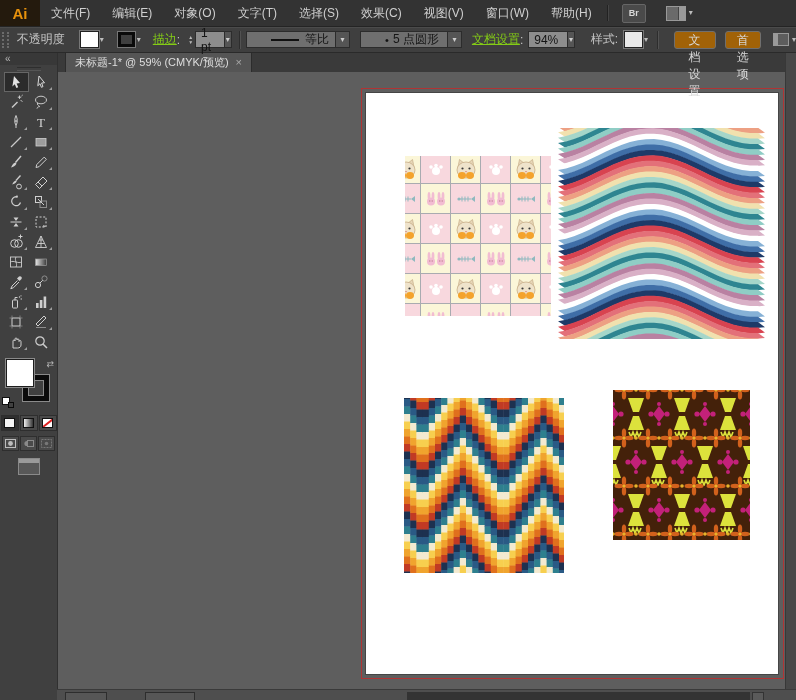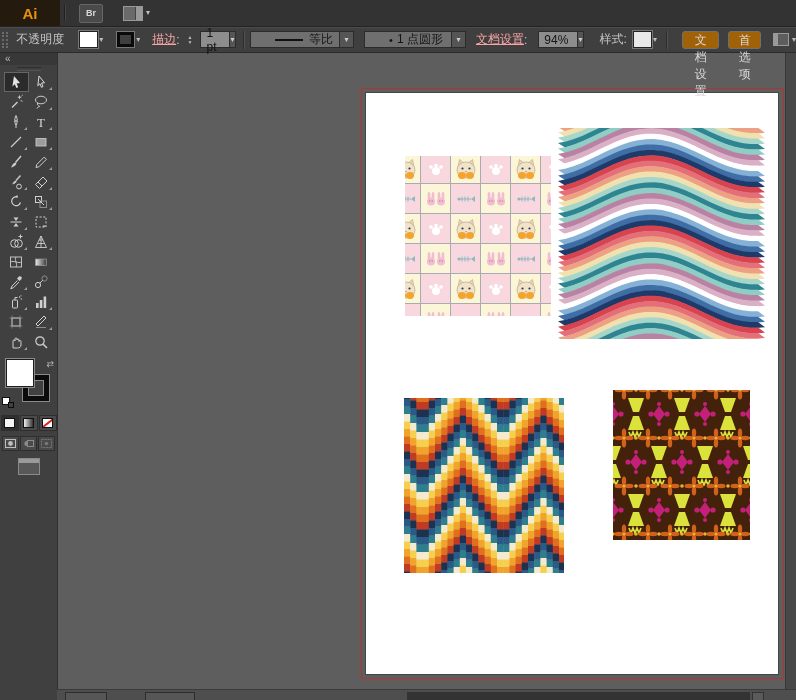--- a/index.html
+++ b/index.html
@@ -1,43 +1,43 @@
 <!DOCTYPE html>
 <html><head>
 <meta charset="utf-8">
 <style>
   html,body{margin:0;padding:0;background:#5e5e5e;font-family:"Liberation Sans",sans-serif;}
   .app{position:relative;width:796px;height:700px;overflow:hidden;background:#5e5e5e;user-select:none;}
 
   
   .menubar{position:absolute;top:0;left:0;right:0;height:26px;background:#333333;border-bottom:1px solid #242424;display:flex;align-items:center;color:#cfcfcf;font-size:12px;z-index:30;}
-  .logo{width:60px;height:26px;background:#241a0d;color:#e8920c;font-weight:bold;font-size:15px;display:flex;align-items:center;justify-content:center;}
+  .logo{width:40px;height:26px;background:#241a0d;color:#e8920c;font-weight:bold;font-size:15px;display:flex;align-items:center;justify-content:center;}
   .menu-items{display:flex;align-items:center;}
   .menu-item{padding:0 11px;line-height:26px;cursor:default;}
   .mb-sep{width:1px;height:16px;background:#222;margin:0 8px 0 4px;box-shadow:1px 0 0 #454545;}
   .mb-icon{width:22px;height:17px;border:1px solid #666;border-radius:2px;background:#4a4a4a;color:#d8d8d8;font-size:9px;font-weight:bold;display:flex;align-items:center;justify-content:center;margin-left:6px;}
   .mb-ws{display:flex;align-items:center;gap:3px;margin-left:16px;padding:2px 4px;}
   .ws-icon{display:inline-block;width:18px;height:13px;border:1px solid #999;background:#6a6a6a;position:relative;}
   .ws-icon::after{content:'';position:absolute;right:0;top:0;bottom:0;width:6px;background:#9a9a9a;border-left:1px solid #444;}
   .arr{color:#bdbdbd;font-size:8px;line-height:1;}
 
   
   .controlbar{position:absolute;top:27px;left:0;right:0;height:25px;background:#3f3f3f;border-bottom:1px solid #2a2a2a;box-shadow:inset 0 1px 0 #4b4b4b;display:flex;align-items:center;font-size:12px;color:#c4c4c4;z-index:29;}
   .grip{width:6px;height:16px;margin:0 4px 0 2px;border-left:2px dotted #6b6b6b;border-right:2px dotted #6b6b6b;}
   .cb-label{margin:0 4px;white-space:nowrap;}
-  .cb-link{color:#fca5a5;text-decoration:underline;margin-left:10px;white-space:nowrap;cursor:pointer;}
+  .cb-link{color:#84cc16;text-decoration:underline;margin-left:10px;white-space:nowrap;cursor:pointer;}
   .colon{color:#c4c4c4;margin-right:3px;}
   .swatch-combo{display:flex;align-items:center;gap:2px;margin-left:10px;padding:1px 2px;cursor:pointer;}
   .sw{width:17px;height:15px;box-shadow:0 0 0 1px #222,0 0 0 2px #777;}
   .sw-fill{background:#ffffff;}
   .sw-stroke{background:#3f3f3f;border:3px solid #0a0a0a;box-sizing:border-box;width:17px;height:15px;outline:1px solid #777;box-shadow:none;}
   .sw-style{background:#e9e9e9;}
   .stepper{display:flex;flex-direction:column;margin-left:5px;gap:1px;}
   .stepper span{font-size:5px;color:#bbb;line-height:4px;cursor:pointer;}
-  .field{height:17px;background:#8d8d8d;border:1px solid #2c2c2c;color:#141414;display:flex;align-items:center;padding:0 5px;margin-left:8px;min-width:30px;box-sizing:border-box;}
+  .field{height:17px;background:#8d8d8d;border:1px solid #2c2c2c;color:#141414;display:flex;align-items:center;padding:0 5px;margin-left:2px;min-width:30px;box-sizing:border-box;}
   .arrbtn{width:13px;height:17px;background:#555;border:1px solid #2c2c2c;border-left:none;color:#ccc;font-size:8px;display:flex;align-items:center;justify-content:center;cursor:pointer;box-sizing:border-box;}
   .sep{width:1px;height:18px;background:#2d2d2d;box-shadow:1px 0 0 #525252;margin:0 7px;}
   .profile-combo,.brush-combo{display:flex;align-items:center;height:17px;background:#6f6f6f;border:1px solid #2c2c2c;color:#161616;padding-left:24px;cursor:pointer;box-sizing:border-box;}
   .pline{display:inline-block;width:28px;height:2px;background:#111;margin-right:6px;}
   .dot{font-size:11px;margin-right:4px;color:#111;}
   .combo-text{white-space:nowrap;}
   .arrbtn2{width:13px;height:15px;background:#555;border-left:1px solid #2c2c2c;color:#ccc;font-size:8px;display:flex;align-items:center;justify-content:center;margin-left:6px;}
   .brush-combo .arrbtn2{margin-left:8px;}
   .cb-btn{font-family:inherit;font-size:12px;height:18px;background:#a16207;border:1px solid #6f6f6f;border-radius:3px;color:#d9d9d9;padding:0 9px;margin-left:9px;cursor:pointer;}
   .panel-toggle{display:flex;align-items:center;gap:3px;margin-left:12px;cursor:pointer;}
@@ -92,20 +92,31 @@
   .h-scroll{position:absolute;left:350px;right:46px;top:2px;height:10px;background:#333;}
   .h-btn{position:absolute;right:32px;top:2px;width:10px;height:10px;background:#5a5a5a;border:1px solid #333;}
 </style>
 </head>
 <body>
 
 <div class="app">
 
   <div class="menubar">
     <div class="logo">Ai</div>
+    <div class="menu-items">
+        <span class="menu-item">文件(F)</span>
+        <span class="menu-item">编辑(E)</span>
+        <span class="menu-item">对象(O)</span>
+        <span class="menu-item">文字(T)</span>
+        <span class="menu-item">选择(S)</span>
+        <span class="menu-item">效果(C)</span>
+        <span class="menu-item">视图(V)</span>
+        <span class="menu-item">窗口(W)</span>
+        <span class="menu-item">帮助(H)</span>
+      </div>
     <div class="mb-sep"></div>
     <div class="mb-icon">Br</div>
     <div class="mb-ws">
       <span class="ws-icon"></span>
       <span class="arr">▾</span>
     </div>
   </div>
 
   <div class="controlbar">
     <div class="grip"></div>
@@ -129,21 +140,21 @@
       </div>
     <div class="arrbtn">▾</div>
     <div class="sep"></div>
     <div class="profile-combo">
       <span class="pline"></span>
       <span class="combo-text">等比</span>
       <span class="arrbtn2">▾</span>
     </div>
     <div class="brush-combo" style="margin-left:10px;">
       <span class="dot">•</span>
-      <span class="combo-text">1 点圆形</span>
+      <span class="combo-text">5 点圆形</span>
       <span class="arrbtn2">▾</span>
     </div>
     <span class="cb-link">文档设置</span>
     <span class="colon">:</span>
     <div class="field" style="min-width:40px">
         <span>94%</span>
       </div>
     <div class="arrbtn">▾</div>
     <span class="cb-label" style="margin-left:16px">样式:</span>
     <div class="swatch-combo" style="margin-left:1px">
@@ -152,20 +163,26 @@
     </div>
     <div class="sep"></div>
     <button class="cb-btn">文档设置</button>
     <button class="cb-btn">首选项</button>
     <div class="panel-toggle">
       <span class="pt-icon"></span>
       <span class="arr">▾</span>
     </div>
   </div>
 
+  <div class="tabbar">
+    <div class="tab">
+      <span>未标题-1* @ 59% (CMYK/预览)</span>
+      <span class="tab-close">×</span>
+    </div>
+  </div>
 
   <div class="toolbar">
     <div class="tb-head">
         <span>«</span>
       </div>
     <div class="tb-grip">
         <i></i>
       </div>
     <div class="tools-grid">
         <div class="tool selected">

